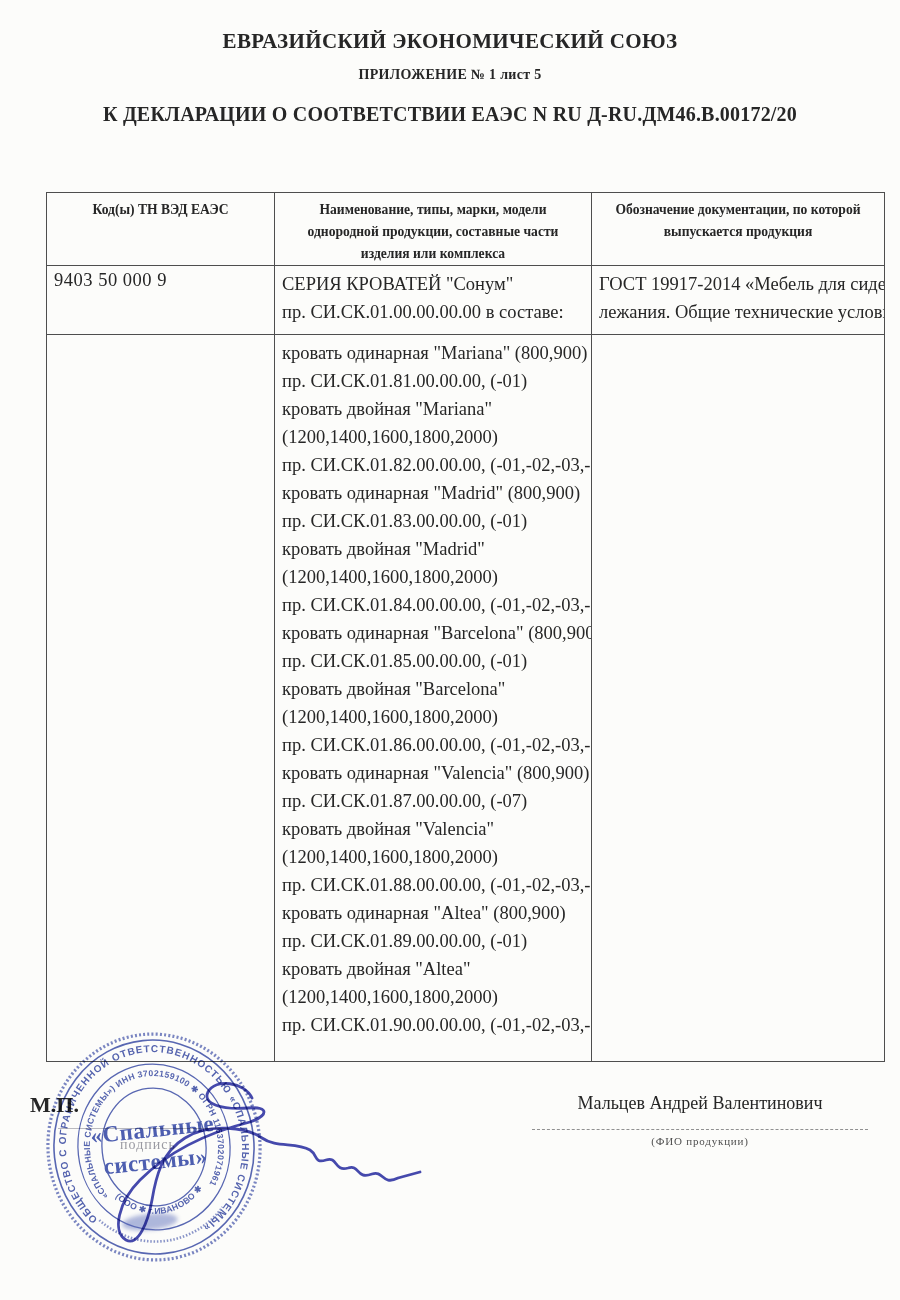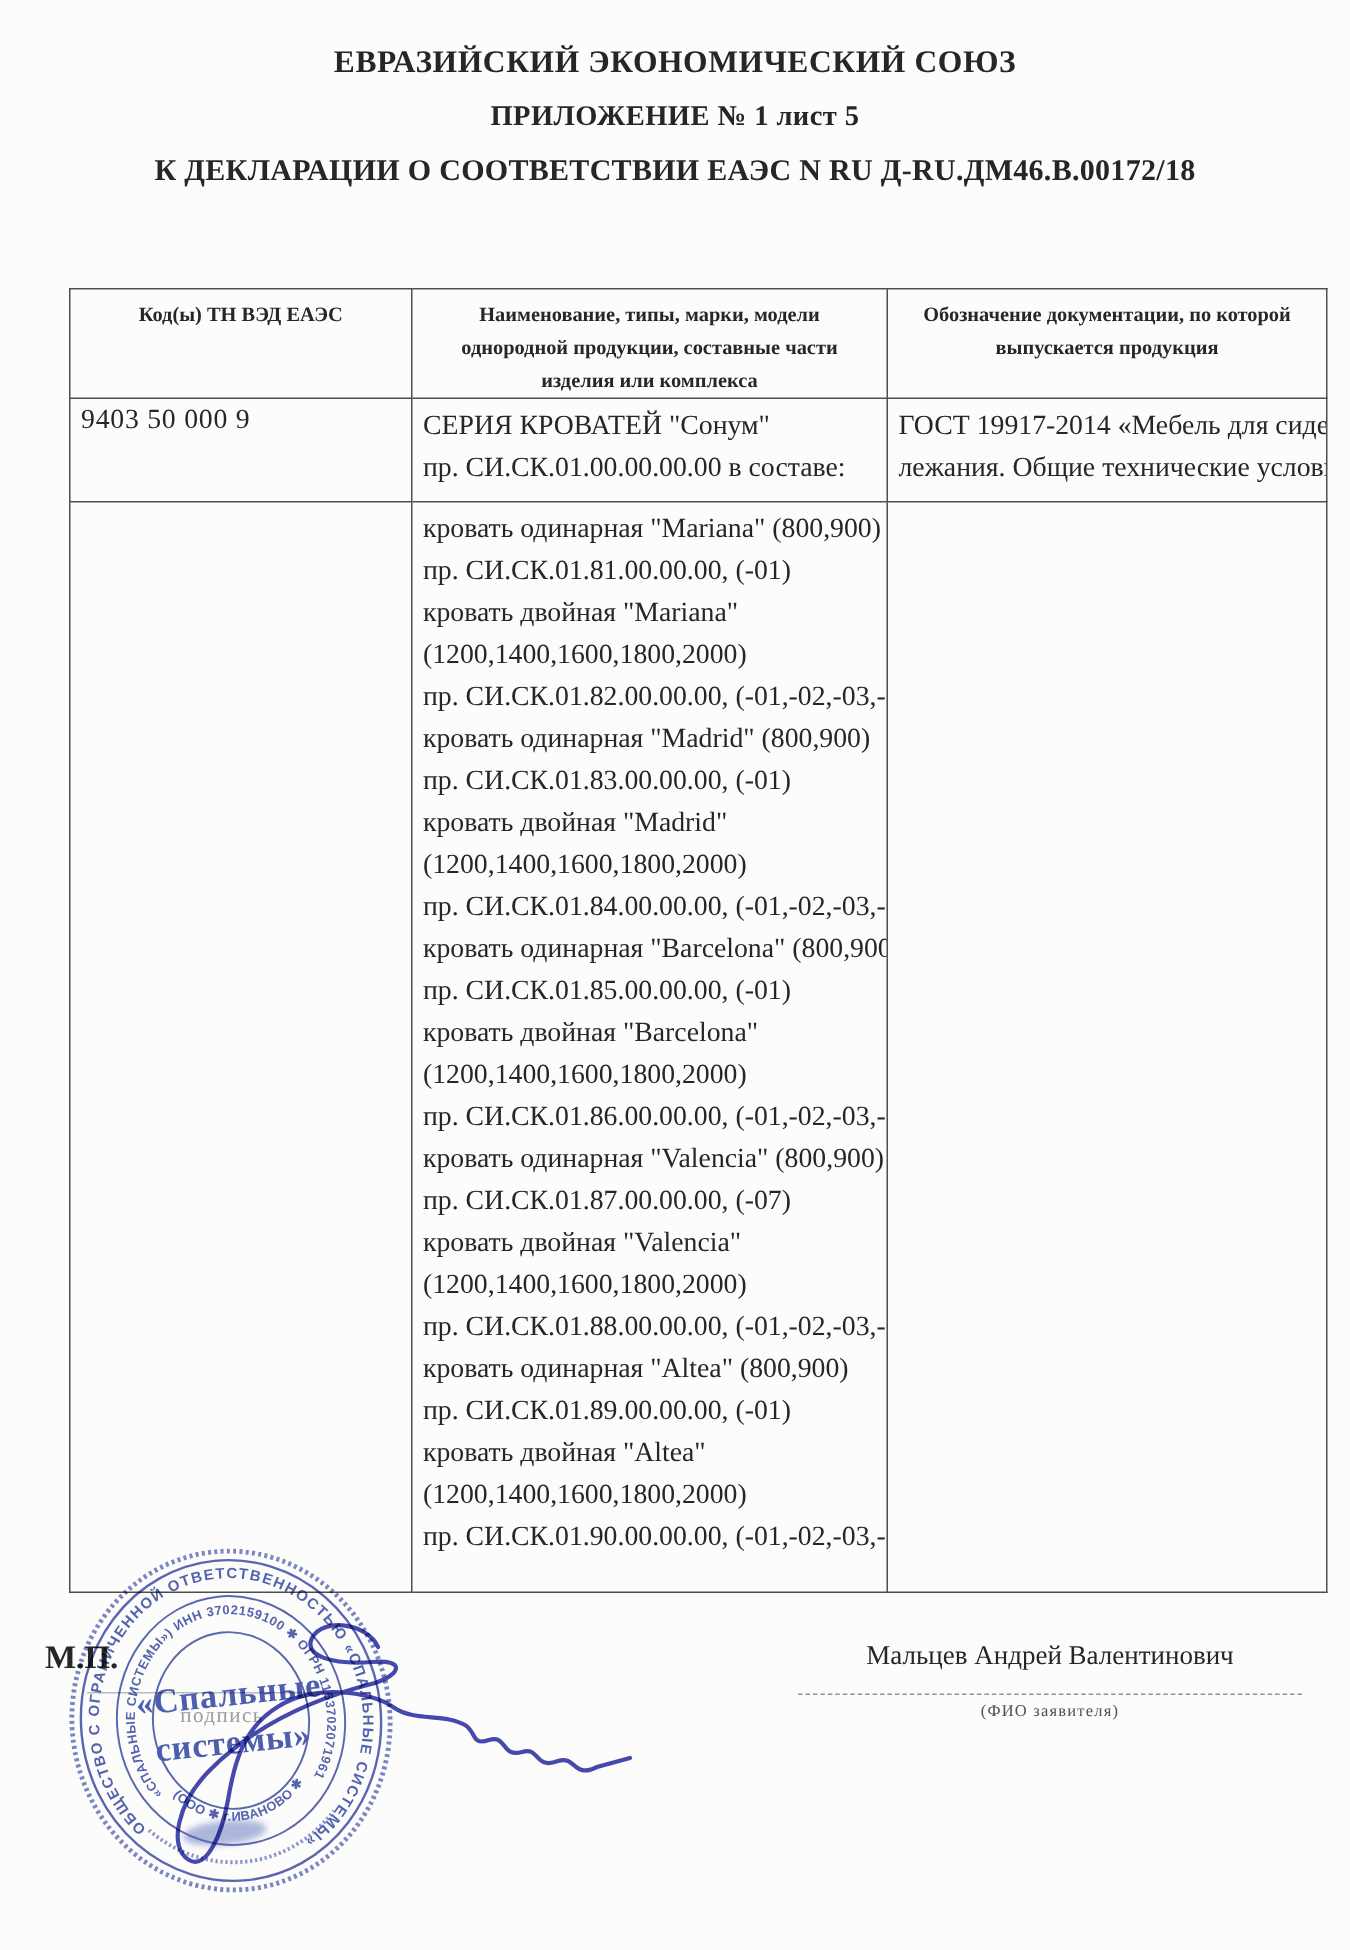--- a/index.html
+++ b/index.html
@@ -5,21 +5,21 @@
   html,body{margin:0;padding:0;}
   body{
     width:900px;height:1300px;position:relative;overflow:hidden;
     background:#fcfcfa;
     font-family:"Liberation Serif", serif;
     color:#262626;
   }
   .doc{position:absolute;inset:0;border-radius:22px;}
   .center-text{position:absolute;left:0;width:100%;text-align:center;}
   .title-1{top:29px;font-size:21px;font-weight:bold;letter-spacing:.4px;}
-  .title-2{top:67px;font-size:19px;font-weight:bold;letter-spacing:.3px;}
+  .title-2{top:67px;font-size:14px;font-weight:bold;letter-spacing:.3px;}
   .title-3{top:103px;font-size:20px;font-weight:bold;letter-spacing:.2px;}
   .caption{top:159px;font-size:17.5px;}
 
   .table-wrap{position:absolute;left:30px;top:192px;z-index:1;padding-left:16px;}
   table.doc-table{border-collapse:collapse;table-layout:fixed;width:838px;}
   .doc-table th,.doc-table td{border:1.6px solid #4e4e4e;vertical-align:top;overflow:hidden;}
   .doc-table th{
     font-size:13.6px;font-weight:bold;line-height:1.62;
     padding:6px 8px 0 8px;text-align:center;
   }
@@ -50,21 +50,21 @@
   .stamp-center{font:bold 23px "Liberation Serif", serif;fill:#4053ae;letter-spacing:.5px;}
   .stamp-stroke{fill:none;stroke:#4c5cb0;}
 </style>
 </head>
 <body>
 
 <div class="doc">
 
   <div class="center-text title-1">ЕВРАЗИЙСКИЙ ЭКОНОМИЧЕСКИЙ СОЮЗ</div>
   <div class="center-text title-2">ПРИЛОЖЕНИЕ № 1 лист 5</div>
-  <div class="center-text title-3">К ДЕКЛАРАЦИИ О СООТВЕТСТВИИ ЕАЭС N RU Д-RU.ДМ46.В.00172/18</div>
+  <div class="center-text title-3">К ДЕКЛАРАЦИИ О СООТВЕТСТВИИ ЕАЭС N RU Д-RU.ДМ46.В.00172/20</div>
 
 
   <div class="table-wrap">
     <table class="doc-table">
       <colgroup>
         <col style="width:228px">
           <col style="width:317px">
           <col style="width:293px">
       </colgroup>
       <thead>
@@ -126,21 +126,21 @@
       </tbody>
     </table>
   </div>
 
   <div class="mp-label">М.П.</div>
   <div class="sig-line-left"></div>
   <div class="sig-caption-left">подпись</div>
 
   <div class="applicant-name">Мальцев Андрей Валентинович</div>
   <div class="fio-line"></div>
-  <div class="fio-caption">(ФИО заявителя)</div>
+  <div class="fio-caption">(ФИО продукции)</div>
 
   <svg class="stamp" viewBox="0 0 250 260">
     <defs>
       <filter id="blur1" x="-50%" y="-50%" width="200%" height="200%">
         <feGaussianBlur stdDeviation="2.2"></feGaussianBlur>
       </filter>
       <path id="ringA" d="M 122,221 A 88,95 0 0 1 34,126 A 88,95 0 0 1 122,31 A 88,95 0 0 1 210,126 A 88,95 0 0 1 122,221" fill="none"></path>
       <path id="ringB" d="M 122,197 A 64,71 0 0 1 58,126 A 64,71 0 0 1 122,55 A 64,71 0 0 1 186,126 A 64,71 0 0 1 122,197" fill="none"></path>
       <path id="ringBB" d="M 62,126 A 60,67 0 0 0 122,193 A 60,67 0 0 0 182,126" fill="none"></path>
     </defs>

